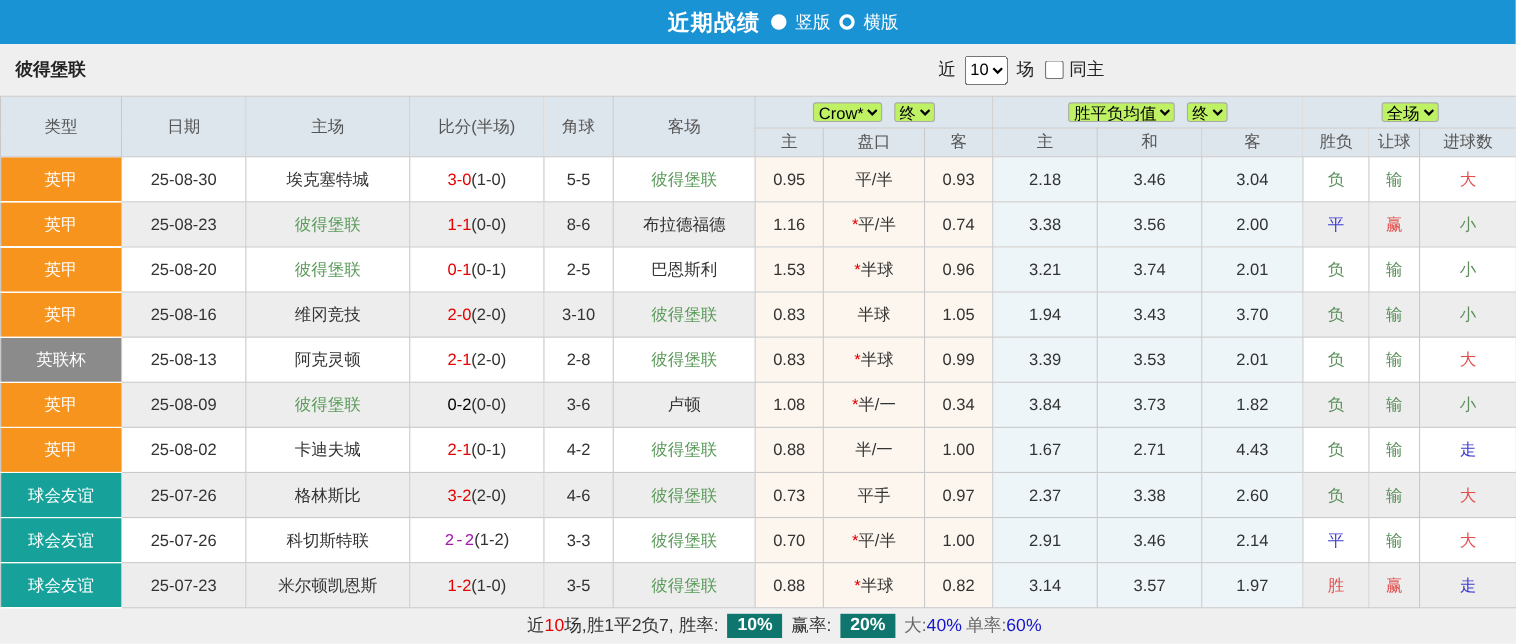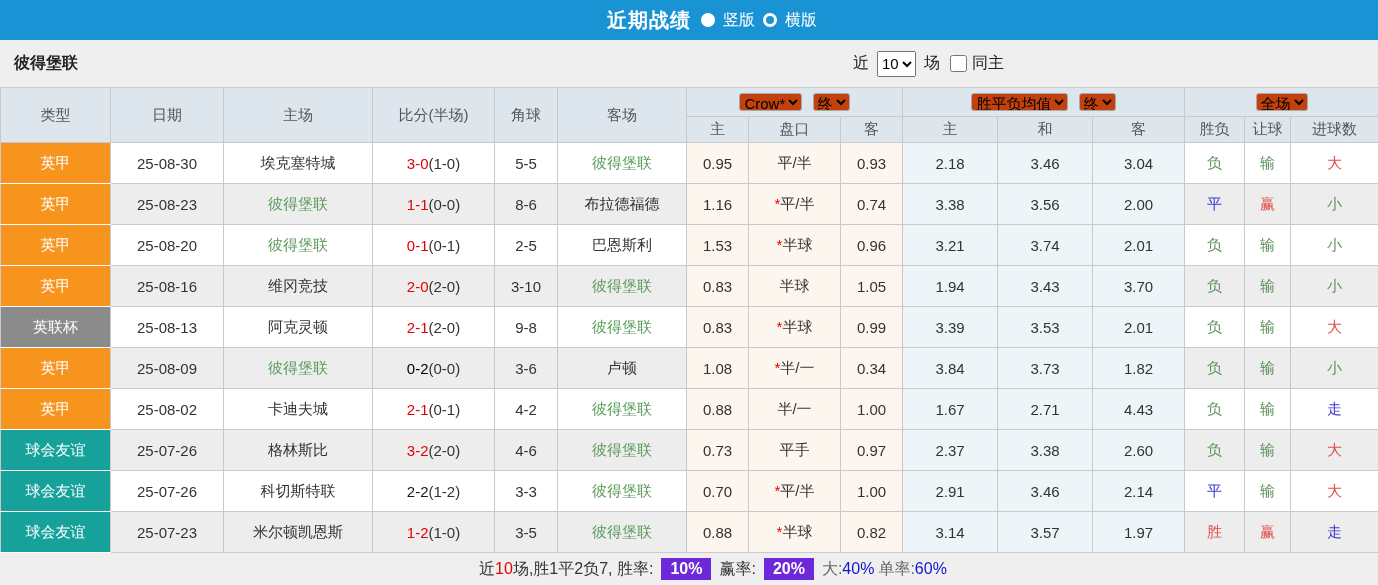--- a/index.html
+++ b/index.html
@@ -27,33 +27,33 @@
 
   
   table { width:1378px; border-collapse:collapse; table-layout:fixed;
     background:#fff; font-size:15px; color:#333; }
   th, td { border:1px solid #c9c9c9; text-align:center; overflow:hidden;
     white-space:nowrap; font-weight:normal; }
   thead th { background:#dee6ed; color:#555; }
   thead tr.hdr-top th { height:29px; }
   thead tr.hdr-sub th { height:26px; }
   thead th.span2 { height:55px; font-size:15px; }
-  thead select { font-size:15px; height:18px; background:#c2410c;
+  thead select { font-size:15px; height:18px; background:#bef264;
     border:1px solid #aaa; border-radius:3px; margin:0 3px; }
   tbody td { height:41px; }
   tbody tr:nth-child(odd)  td.c-plain, tbody tr:nth-child(odd)  td.c-res { background:#ffffff; }
   tbody tr:nth-child(even) td.c-plain, tbody tr:nth-child(even) td.c-res { background:#ededed; }
   td.c-cream { background:#fcf6ee; }
   td.c-blue  { background:#edf5f9; }
   td.c-type  { color:#fff; border-top-color:#fff; border-bottom-color:#fff; }
 
   
   .footer { height:32px; display:flex; align-items:center; justify-content:center;
     gap:4px; font-size:16px; color:#333;padding-left:48px; }
-  .badge { background:#6d28d9; color:#fff; font-weight:bold; padding:2px 9px;
+  .badge { background:#0f766e; color:#fff; font-weight:bold; padding:2px 9px;
     display:inline-block; margin:0 4px; }
   .red  { color:#e60000; }
   .blue { color:#1515cc; }
   .graylbl { color:#666; }
 </style>
 </head>
 <body>
 
 <div class="topbar">
   <span class="title">近期战绩</span>
@@ -195,21 +195,21 @@
         <td class="c-blue">3.70</td>
         <td class="c-res" style="color:#5a8f5a">负</td>
         <td class="c-res" style="color:#5a8f5a">输</td>
         <td class="c-res" style="color:#5a8f5a">小</td>
       </tr>
       <tr>
         <td class="c-type" style="background:#8b8b8b">英联杯</td>
         <td class="c-plain">25-08-13</td>
         <td class="c-plain">阿克灵顿</td>
         <td class="c-plain"><span style="color: rgb(230, 0, 0);">2-1</span><span>(2-0)</span></td>
-        <td class="c-plain">9-8</td>
+        <td class="c-plain">2-8</td>
         <td class="c-plain" style="color: rgb(90, 155, 90);">彼得堡联</td>
         <td class="c-cream">0.83</td>
         <td class="c-cream"><span style="color: rgb(230, 0, 0);">*</span>半球</td>
         <td class="c-cream">0.99</td>
         <td class="c-blue">3.39</td>
         <td class="c-blue">3.53</td>
         <td class="c-blue">2.01</td>
         <td class="c-res" style="color:#5a8f5a">负</td>
         <td class="c-res" style="color:#5a8f5a">输</td>
         <td class="c-res" style="color:#e34d4d">大</td>
@@ -262,21 +262,21 @@
         <td class="c-blue">3.38</td>
         <td class="c-blue">2.60</td>
         <td class="c-res" style="color:#5a8f5a">负</td>
         <td class="c-res" style="color:#5a8f5a">输</td>
         <td class="c-res" style="color:#e34d4d">大</td>
       </tr>
       <tr>
         <td class="c-type" style="background:#16a29a">球会友谊</td>
         <td class="c-plain">25-07-26</td>
         <td class="c-plain">科切斯特联</td>
-        <td class="c-plain"><span style="color: #0f172a;">2-2</span><span>(1-2)</span></td>
+        <td class="c-plain"><span style="color: #a21caf; font-family: Liberation Mono, monospace;">2-2</span><span>(1-2)</span></td>
         <td class="c-plain">3-3</td>
         <td class="c-plain" style="color: rgb(90, 155, 90);">彼得堡联</td>
         <td class="c-cream">0.70</td>
         <td class="c-cream"><span style="color: rgb(230, 0, 0);">*</span>平/半</td>
         <td class="c-cream">1.00</td>
         <td class="c-blue">2.91</td>
         <td class="c-blue">3.46</td>
         <td class="c-blue">2.14</td>
         <td class="c-res" style="color:#3a3ad0">平</td>
         <td class="c-res" style="color:#5a8f5a">输</td>

